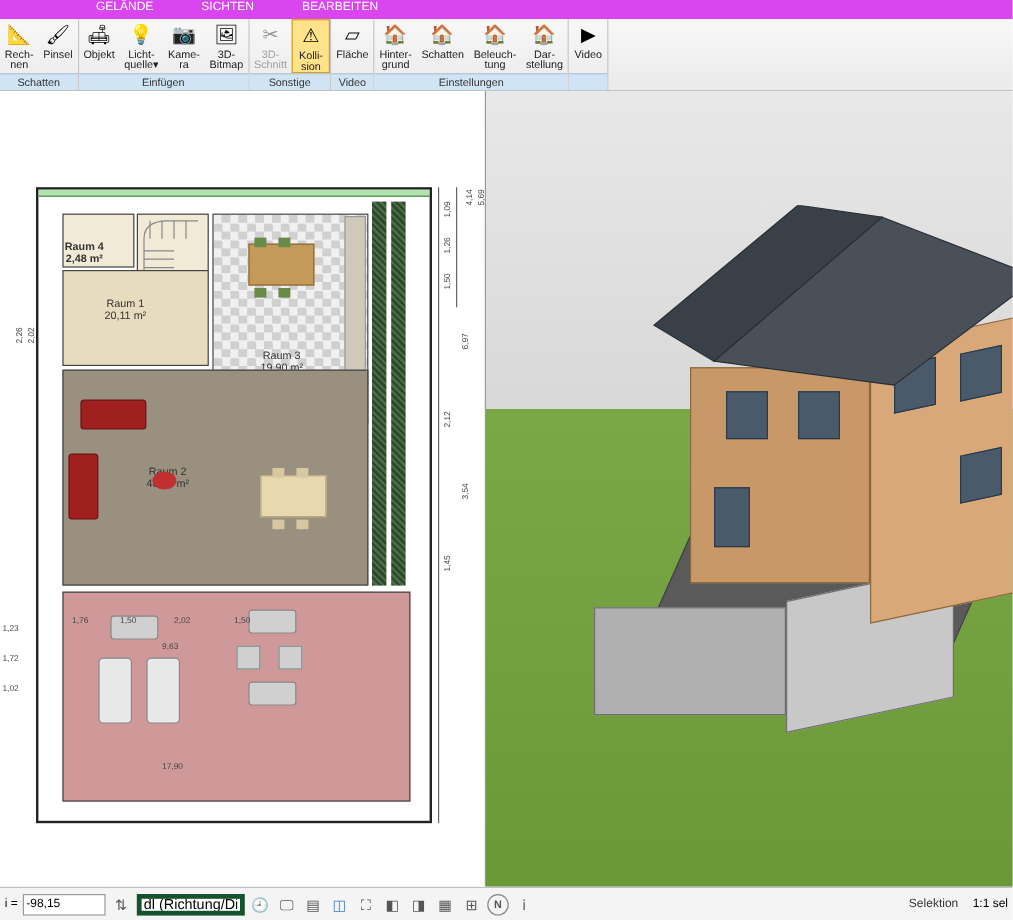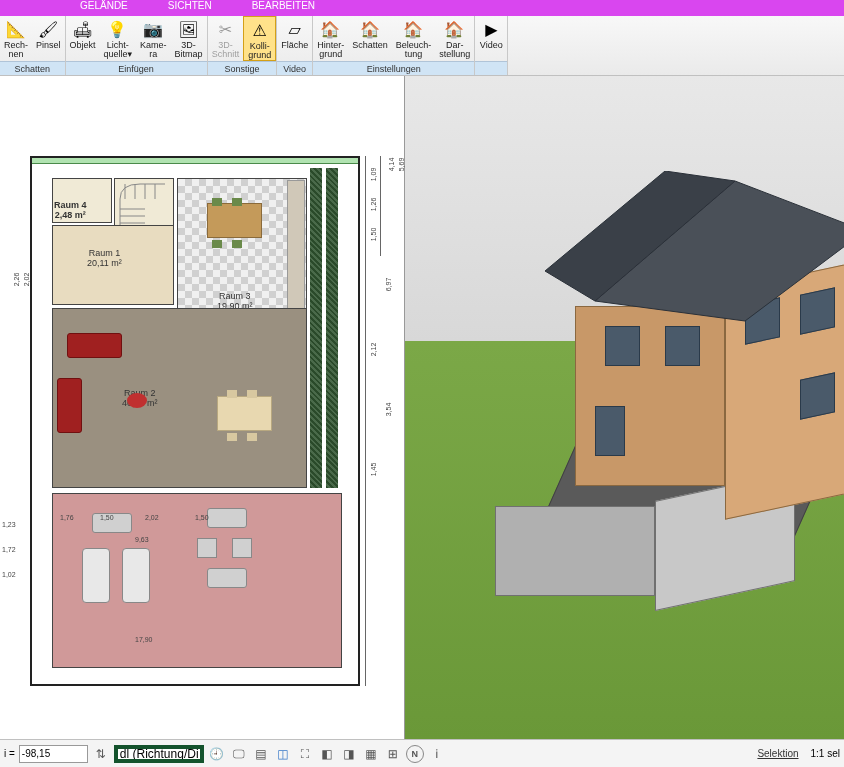--- a/index.html
+++ b/index.html
@@ -34,21 +34,21 @@
 .house-base { position: absolute; background: #d4a574; border: 1px solid #8a6840; }
 .garage { position: absolute; background: #b0b0b0; border: 1px solid #707070; }
 .garage-roof { position: absolute; background: #5a5a5a; border: 1px solid #404040; }
 .window3d { position: absolute; background: #4a5a6a; border: 1px solid #2a3a4a; }
 
 
 .statusbar { position: absolute; bottom: 0; left: 0; right: 0; height: 28px; background: #f4f4f4; border-top: 1px solid #c0c0c0; display: flex; align-items: center; padding: 0 4px; gap: 4px; font-size: 10px; }
 .status-input { width: 69px; height: 18px; border: 1px solid #999; padding: 0 2px; font-size: 10px; }
 .status-dropdown { width: 90px; height: 18px; border: 4px solid #14532d; padding: 0 2px; font-size: 12px; background: #fff; }
 .status-icon { width: 18px; height: 18px; display: flex; align-items: center; justify-content: center; border-radius: 2px; cursor: pointer; font-size: 12px; color: #555; }
-.status-right { margin-left: auto; color: #333; padding-right: 8px; text-decoration: underline; }
+.status-right { margin-left: auto; color: #333; padding-right: 8px; }
 
 
 .hedge { position: absolute; width: 12px; background: repeating-linear-gradient(45deg,#2a4a2a,#2a4a2a 2px,#4a6a4a 2px,#4a6a4a 4px); }
 .dim-rail { position: absolute; background: #666; }
 </style>
 </head>
 <body>
 
 <div class="menu-tabs">
   <span class="menu-tab">GELÄNDE</span>
@@ -98,21 +98,21 @@
     <div class="ribbon-group">
       <div class="ribbon-items">
         <div class="ribbon-item" style="opacity: 0.4;">
           <div class="ribbon-icon">✂</div>
           <div class="ribbon-label">3D-
 Schnitt</div>
         </div>
         <div class="ribbon-item active">
           <div class="ribbon-icon">⚠</div>
           <div class="ribbon-label">Kolli-
-grund</div>
+sion</div>
         </div>
       </div>
       <div class="ribbon-group-label">Sonstige</div>
     </div>
     <div class="ribbon-group">
       <div class="ribbon-items">
         <div class="ribbon-item">
           <div class="ribbon-icon">▱</div>
           <div class="ribbon-label">Fläche</div>
         </div>

